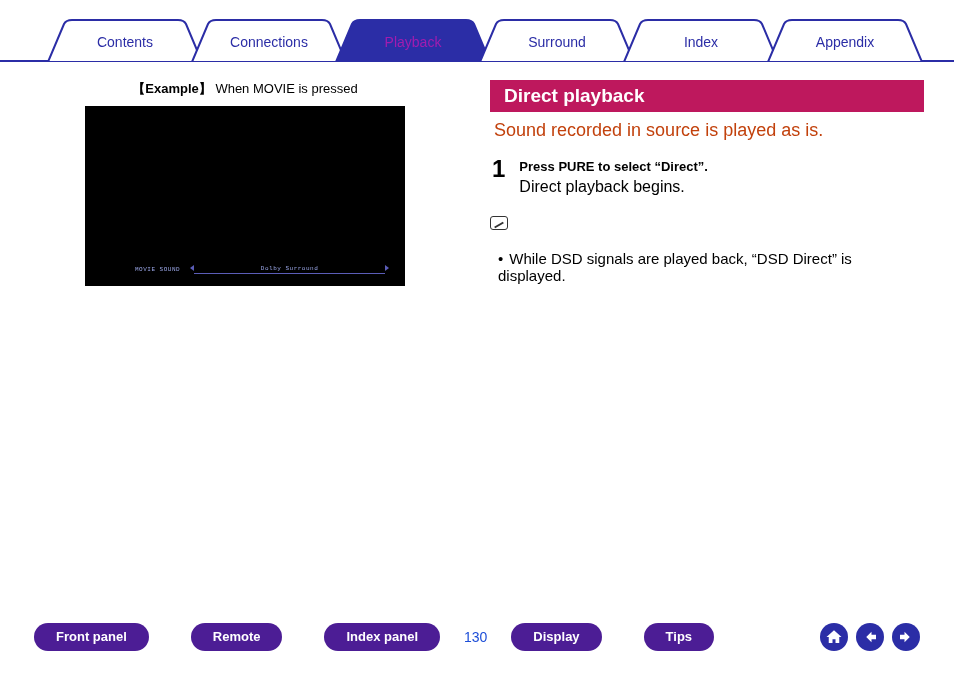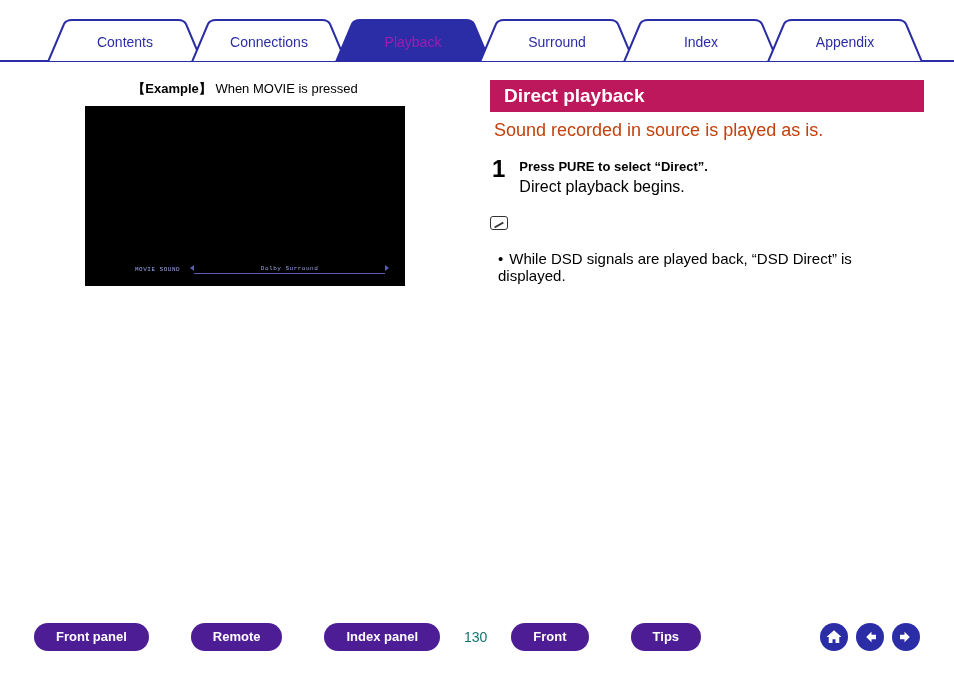--- a/index.html
+++ b/index.html
@@ -174,21 +174,21 @@
     border-radius: 15px;
     height: 28px;
     line-height: 28px;
     padding: 0 22px;
     text-align: center;
     cursor: pointer;
     white-space: nowrap;
   }
   .page-num {
     font-size: 14px;
-    color: #0f766e;
+    color: #1d4ed8;
     text-align: left;
   }
   .footer .spacer { flex: 1; }
   .nav-icons { display: flex; gap: 8px; }
   .nav-btn {
     width: 28px; height: 28px;
     border-radius: 50%;
     background: #2b2da6;
     display: flex;
     align-items: center;
@@ -254,21 +254,21 @@
       </ul>
     </div>
   </div>
 </div>
 
 <div class="footer">
   <div class="pill" style="margin-right:42px">Front panel</div>
   <div class="pill" style="margin-right:42px">Remote</div>
   <div class="pill" style="margin-right:24px">Index panel</div>
   <div class="page-num" style="margin-right:24px">130</div>
-  <div class="pill" style="margin-right:42px">Front</div>
+  <div class="pill" style="margin-right:42px">Display</div>
   <div class="pill">Tips</div>
 
   <div class="spacer"></div>
 
   <div class="nav-icons">
     <div class="nav-btn">
       <svg width="18" height="18" viewBox="0 0 24 24">
         <path fill="#fff" d="M12 3 L2 12h3v8h5v-5h4v5h5v-8h3z"></path>
       </svg>
     </div>

